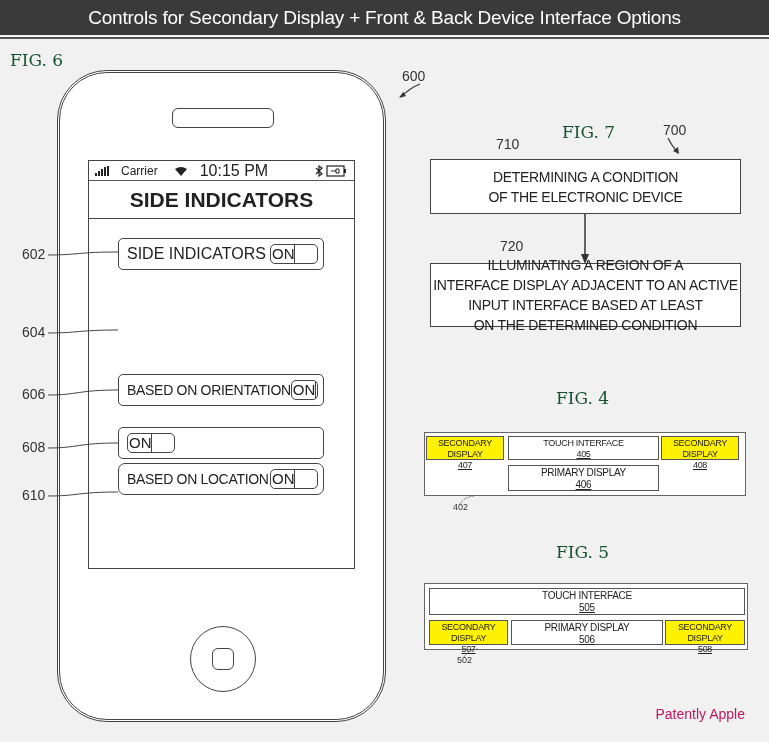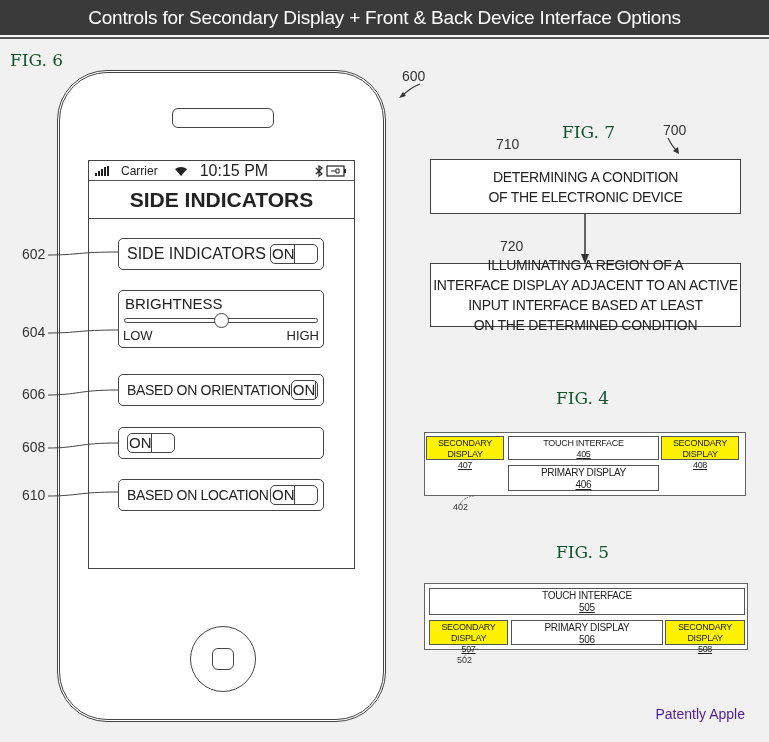--- a/index.html
+++ b/index.html
@@ -34,21 +34,21 @@
   .home-sq { position: absolute; left: 212px; top: 648px; width: 22px; height: 22px; border: 1.5px solid #444; border-radius: 6px; }
 
   
   .flow-box { position: absolute; background: #fff; border: 1.5px solid #444; display: flex; align-items: center; justify-content: center; text-align: center; font-size: 14px; line-height: 20px; letter-spacing: -0.3px; }
 
   
   .outer { position: absolute; border: 1.5px solid #666; background: #fff; }
   .cell { position: absolute; border: 1.5px solid #555; background: #fff; font-size: 9px; text-align: center; line-height: 11px; letter-spacing: -0.3px; padding-top: 1px; }
   .cell.yellow { background: #fff200; }
   .cell .num { text-decoration: underline; display: block; }
-  .credit { position: absolute; right: 24px; top: 706px; font-size: 14px; color: #4c1d95; }
+  .credit { position: absolute; right: 24px; top: 706px; font-size: 14px; color: #be185d; }
 </style>
 </head>
 <body>
 
 <div class="banner">
     <span>Controls for Secondary Display + Front &amp; Back Device Interface Options</span>
   </div>
 <div class="banner-rule"></div>
 
 <div class="fig-label" style="left:10px;top:50px;">FIG. 6</div>
@@ -90,40 +90,33 @@
       <span>SIDE INDICATORS</span>
     </div>
 
   <div class="setting row big" style="top:77px;">
     <span class="lbl">SIDE INDICATORS</span>
     <span class="toggle">
         <span class="on">ON</span>
       </span>
   </div>
 
-  <div class="setting slider-box" style="top:129px;">
-    <span class="title">BRIGHTNESS</span>
-    <div class="slider-track"></div>
-    <div class="slider-knob" id="brightness-knob" style="left: 94.5px;"></div>
-    <span class="low">LOW</span>
-    <span class="high">HIGH</span>
-  </div>
 
   <div class="setting row" style="top:213px;">
     <span class="lbl">BASED ON ORIENTATION</span>
     <span class="toggle">
         <span class="on">ON</span>
       </span>
   </div>
   <div class="setting row" style="top:266px;">
     <span class="toggle">
         <span class="on">ON</span>
       </span>
   </div>
-  <div class="setting row" style="top:318px;">
+  <div class="setting row" style="top:302px;border-radius:7px;">
     <span class="lbl">BASED ON LOCATION</span>
     <span class="toggle">
         <span class="on">ON</span>
       </span>
   </div>
 </div>
 
 <div class="home"></div>
 <div class="home-sq"></div>
 

